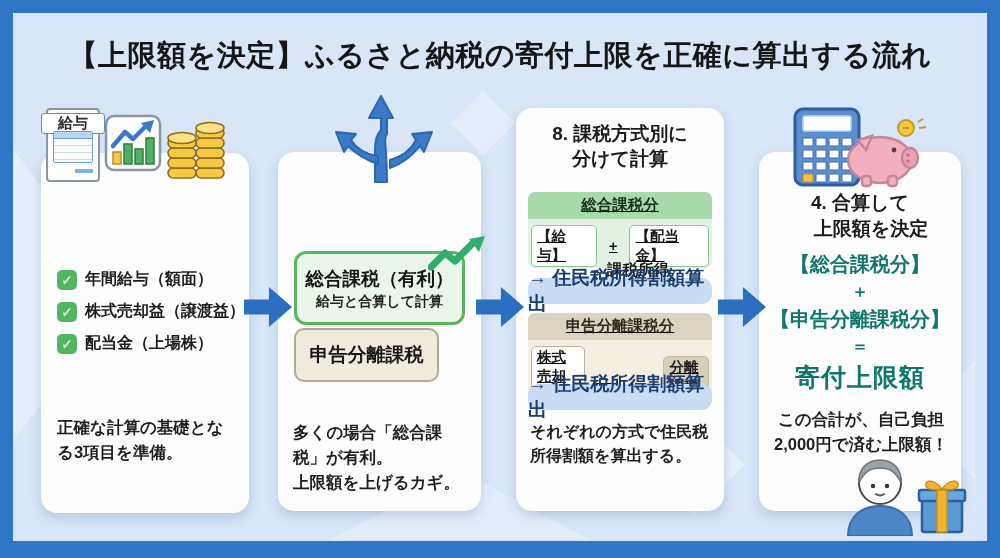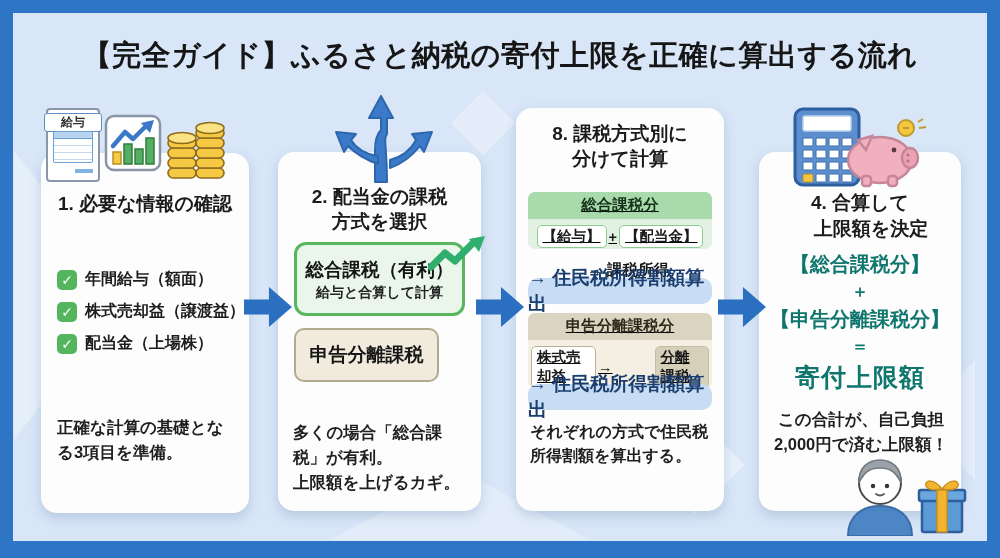--- a/index.html
+++ b/index.html
@@ -34,32 +34,32 @@
   .checklist { position:absolute; left:16px; top:116px; display:flex; flex-direction:column; gap:11px; }
   .check-item { display:flex; align-items:center; gap:8px; font-size:16px; font-weight:700; color:#1d1d1d; }
   .check-badge { width:20px; height:20px; background:#53b65f; border-radius:5px; color:#fff; font-size:14px; font-weight:800; display:flex; align-items:center; justify-content:center; flex:none; }
 
   .note { position:absolute; font-size:16.5px; font-weight:700; color:#1f1f1f; line-height:1.5; white-space:pre-line; }
   .c1-note { left:16px; right:12px; top:262px; }
   .c2-note { left:15px; right:10px; top:268px; }
   .c3-note { left:14px; right:8px; top:312px; font-size:16px; }
   .c4-note { left:10px; right:8px; top:255px; text-align:center; }
 
-  .option-primary { position:absolute; left:16px; top:90px; width:171px; height:74px; background:#e9f6e9; border:3px solid #58b75e; border-radius:12px; display:flex; flex-direction:column; align-items:center; justify-content:center; gap:2px; }
+  .option-primary { position:absolute; left:16px; top:99px; width:171px; height:74px; background:#e9f6e9; border:3px solid #58b75e; border-radius:12px; display:flex; flex-direction:column; align-items:center; justify-content:center; gap:2px; }
   .option-primary .t1 { font-size:18.5px; font-weight:800; color:#141414; }
   .option-primary .t2 { font-size:14px; font-weight:700; color:#222; }
   .option-secondary { position:absolute; left:16px; top:176px; width:145px; height:54px; background:#f0ebdd; border:2px solid #b2aa8e; border-radius:10px; display:flex; align-items:center; justify-content:center; font-size:19px; font-weight:800; color:#171717; }
 
   .calc-block { position:absolute; left:12px; width:184px; border-radius:7px; overflow:hidden;text-decoration:underline; }
   .calc-block .hdr { height:27px; display:flex; align-items:center; justify-content:center; font-size:15.5px; font-weight:800; color:#15301a; }
   .green-block { top:84px; background:#e2f1e2; }
   .green-block .hdr { background:#a9daab; }
   .beige-block { top:205px; background:#f4efe2; }
   .beige-block .hdr { background:#dbd4c0; color:#2e2a1c; }
-  .calc-row { display:flex; align-items:center; justify-content:center; gap:2px; padding:6px 3px 1px; font-size:14.5px; font-weight:800; color:#1a1a1a; }
+  .calc-row { display:flex; align-items:center; justify-content:center; gap:12px; padding:6px 3px 1px; font-size:14.5px; font-weight:800; color:#1a1a1a; }
   .mini-box { background:#fff; border-radius:5px; padding:1px 5px; }
   .green-block .mini-box { border:1.5px solid #8cc892; }
   .beige-block .mini-box { border:1.5px solid #b9b197; }
   .mini-box.filled { background:#d6cfb9; border:1.5px solid #c4bda5;margin-left:40px; }
 
   .calc-result { position:absolute; left:16px; right:0; top:152px; text-align:center; font-size:15.5px; font-weight:800; color:#191919; }
   .blue-bar { position:absolute; left:12px; width:184px; height:26px; background:#c8dcf3; border-radius:10px; display:flex; align-items:center; justify-content:center; font-size:19px; font-weight:800; color:#1a3e70; }
   .bar1 { top:170px; } .bar2 { top:276px; }
 
   .c4-heading { position:absolute; top:38px; left:0; right:0; display:flex; flex-direction:column; align-items:center; font-size:19px; font-weight:800; color:#1b1b1b; line-height:1.35; }
@@ -68,21 +68,21 @@
   .formula .big { font-size:20px; font-weight:800; line-height:29px; }
   .formula .op { font-size:17px; font-weight:800; line-height:26px; }
   .formula .final { font-size:25px; font-weight:800; line-height:34px; letter-spacing:1px; }
 
   .flow-arrow { position:absolute; width:48px; height:40px; background:#2b6fc0; clip-path:polygon(0 31%,52% 31%,52% 0,100% 50%,52% 100%,52% 69%,0 69%); }
   .fa1 { left:244px; top:287px; } .fa2 { left:476px; top:287px; } .fa3 { left:718px; top:287px; }
 
   
   .icons1 { position:absolute; left:46px; top:108px; display:flex; align-items:flex-start; }
   .doc-icon { width:54px; height:74px; background:#fff; border:2px solid #8a97a8; border-radius:4px; position:relative; flex:none; }
-  .doc-label { position:absolute; top:3px; left:50%; transform:translateX(-50%); border:1.5px solid #5a8fc0; border-radius:3px; font-size:12px; font-weight:700; color:#2c2c2c; padding:0 16px; background:#fff; white-space:nowrap; }
+  .doc-label { position:absolute; top:3px; left:50%; transform:translateX(-50%); border:1.5px solid #5a8fc0; border-radius:3px; font-size:15px; font-weight:700; color:#2c2c2c; padding:0 16px; background:#fff; white-space:nowrap; }
   .doc-table { position:absolute; top:21px; left:5px; right:5px; height:32px; border:1.5px solid #6aa0d8; border-radius:2px; }
   .doc-table .th { height:7px; background:#b8d4ee; border-bottom:1px solid #6aa0d8; }
   .doc-table .tr { height:7px; border-bottom:1px solid #c6d8ec; }
   .doc-foot { position:absolute; right:5px; bottom:7px; width:18px; height:4px; background:#7fb3e3; }
   .icon-svg { flex:none; }
 
   .person-wrap { position:absolute; left:834px; top:456px; }
 </style>
 </head>
 <body>
@@ -90,46 +90,41 @@
 <div class="frame">
   <div class="canvas"></div>
   <div class="stage">
 
     <div class="accent acc1"></div>
     <div class="accent acc2"></div>
     <div class="accent acc3"></div>
     <div class="accent acc4"></div>
     <div class="accent acc5"></div>
 
-    <h1 class="title">【完全ガイド】ふるさと納税の寄付上限を正確に算出する流れ</h1>
+    <h1 class="title">【上限額を決定】ふるさと納税の寄付上限を正確に算出する流れ</h1>
 
     <div class="card card1">
-      <div class="card-heading c1-heading">1. 必要な情報の確認</div>
       <div class="checklist">
         <div class="check-item">
           <span class="check-badge">✓</span>
           <span>年間給与（額面）</span>
         </div>
         <div class="check-item">
           <span class="check-badge">✓</span>
           <span>株式売却益（譲渡益）</span>
         </div>
         <div class="check-item">
           <span class="check-badge">✓</span>
           <span>配当金（上場株）</span>
         </div>
       </div>
       <div class="note c1-note">正確な計算の基礎となる3項目を準備。</div>
     </div>
 
     <div class="card card2">
-      <div class="card-heading c2-heading">
-        <span>2. 配当金の課税</span><br>
-        <span>方式を選択</span>
-      </div>
       <div class="option-primary">
         <span class="t1">総合課税（有利）</span>
         <span class="t2">給与と合算して計算</span>
       </div>
       <div class="option-secondary">
         <span>申告分離課税</span>
       </div>
       <div class="note c2-note">多くの場合「総合課税」が有利。
 上限額を上げるカギ。</div>
     </div>

